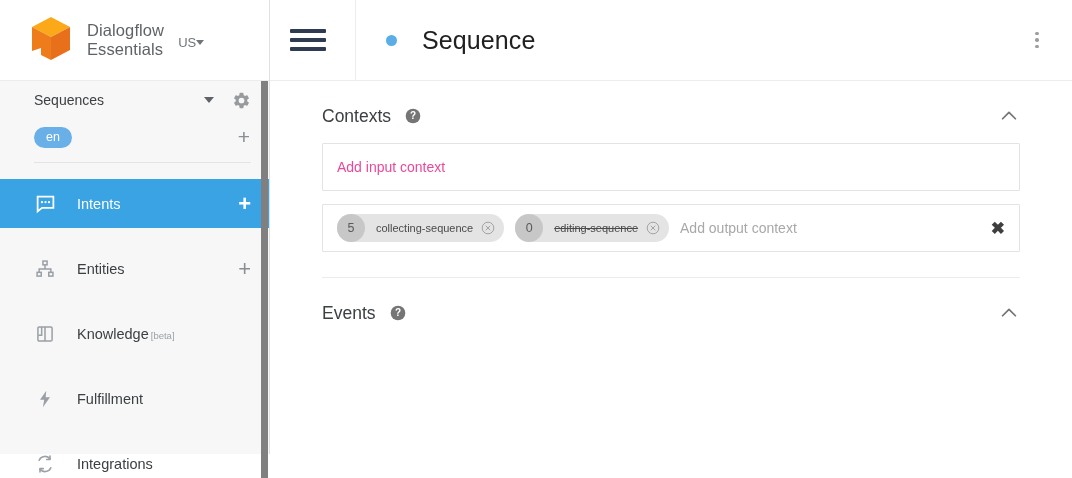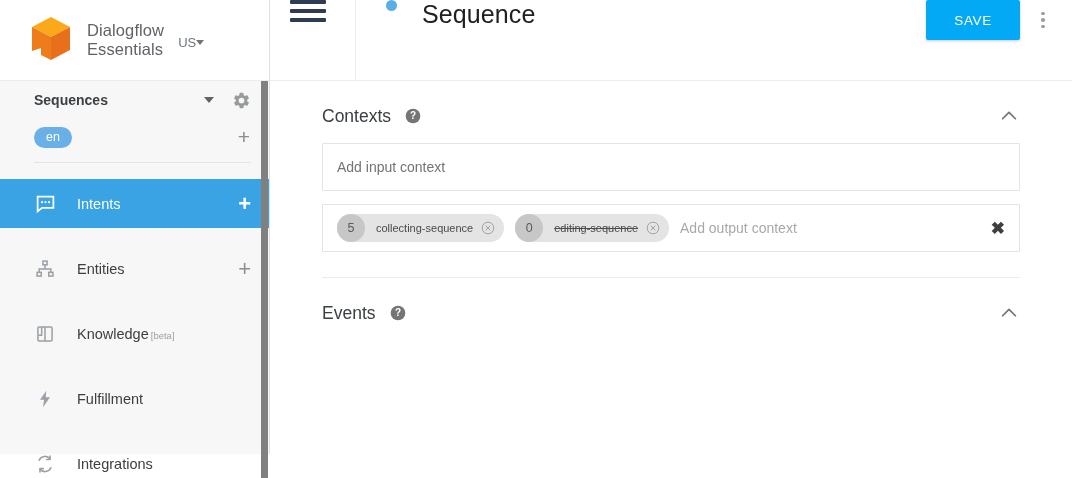--- a/index.html
+++ b/index.html
@@ -37,21 +37,20 @@
     padding-top: 4px;
   }
   .caret-dn {
     width: 0; height: 0; border-left: 4px solid transparent;
     border-right: 4px solid transparent; border-top: 5px solid #70757a;
   }
 
   .agent-row {
     height: 38px; display: flex; align-items: center;
     padding: 0 18px 0 34px;
-    font-weight: bold;
   }
   .agent-name { font-size: 14px; color: #3c4043; flex: 1; }
   .agent-caret {
     width: 0; height: 0; border-left: 5px solid transparent;
     border-right: 5px solid transparent; border-top: 6px solid #5f6368;
     margin-right: 18px;
   }
   .gear-icon { width: 19px; height: 19px; opacity: .62; }
 
   .lang-row {
@@ -96,22 +95,22 @@
     background: transparent;
   }
   .scrollbar-thumb {
     position: absolute; top: 0; left: 0; width: 7px; height: 397px;
     background: #808080; border-radius: 0;
   }
 
   
   .main { flex: 1; height: 478px; background: #ffffff; position: relative; }
   .topbar {
-    height: 81px; display: flex; align-items: flex-start;
-    border-bottom: 1px solid #ececec; padding: 0 12px 0 0;
+    height: 81px; display: flex; align-items: center;
+    border-bottom: 1px solid #ececec; padding: 0 18px 0 0;
   }
   .hamburger {
     width: 46px; margin-left: 20px; margin-right: 19px;
     display: flex; flex-direction: column; gap: 5px; cursor: pointer;
   }
   .hamburger span {
     display: block; height: 4px; width: 36px;
     background: #2e3b50; border-radius: 1px;
   }
   .topbar-div { width: 1px; height: 81px; background: #ececec; }
@@ -148,21 +147,21 @@
     width: 16px; height: 16px; margin-left: 14px; cursor: pointer;
   }
   .sec-spacer { flex: 1; }
   .chevron-up { width: 22px; height: 22px; cursor: pointer; }
 
   .field {
     border: 1px solid #e3e3e3; background: #ffffff;
     height: 48px; display: flex; align-items: center;
     padding: 0 14px; border-radius: 1px;
   }
-  .placeholder { font-size: 14px; color: #737373; }
+  .placeholder { font-size: 14px; color: #ec4899; }
   .field-gap { height: 13px; }
 
   .chip {
     display: inline-flex; align-items: center;
     background: #e4e4e4; border-radius: 14px;
     height: 28px; padding-right: 9px; margin-right: 11px;
     max-width: 100%;
   }
   .chip-count {
     width: 28px; height: 28px; border-radius: 50%;
@@ -317,21 +316,20 @@
     <div class="topbar">
       <div class="hamburger">
         <span></span>
         <span></span>
         <span></span>
       </div>
       <div class="topbar-div"></div>
       <div class="title-dot"></div>
       <div class="page-title">Sequence</div>
       <div class="topbar-spacer"></div>
-      <button class="save-btn">SAVE</button>
       <div class="kebab">
         <i></i>
         <i></i>
         <i></i>
       </div>
     </div>
 
     <div class="content">
 
       <div class="section" style="padding-left:52px;padding-right:52px;">

